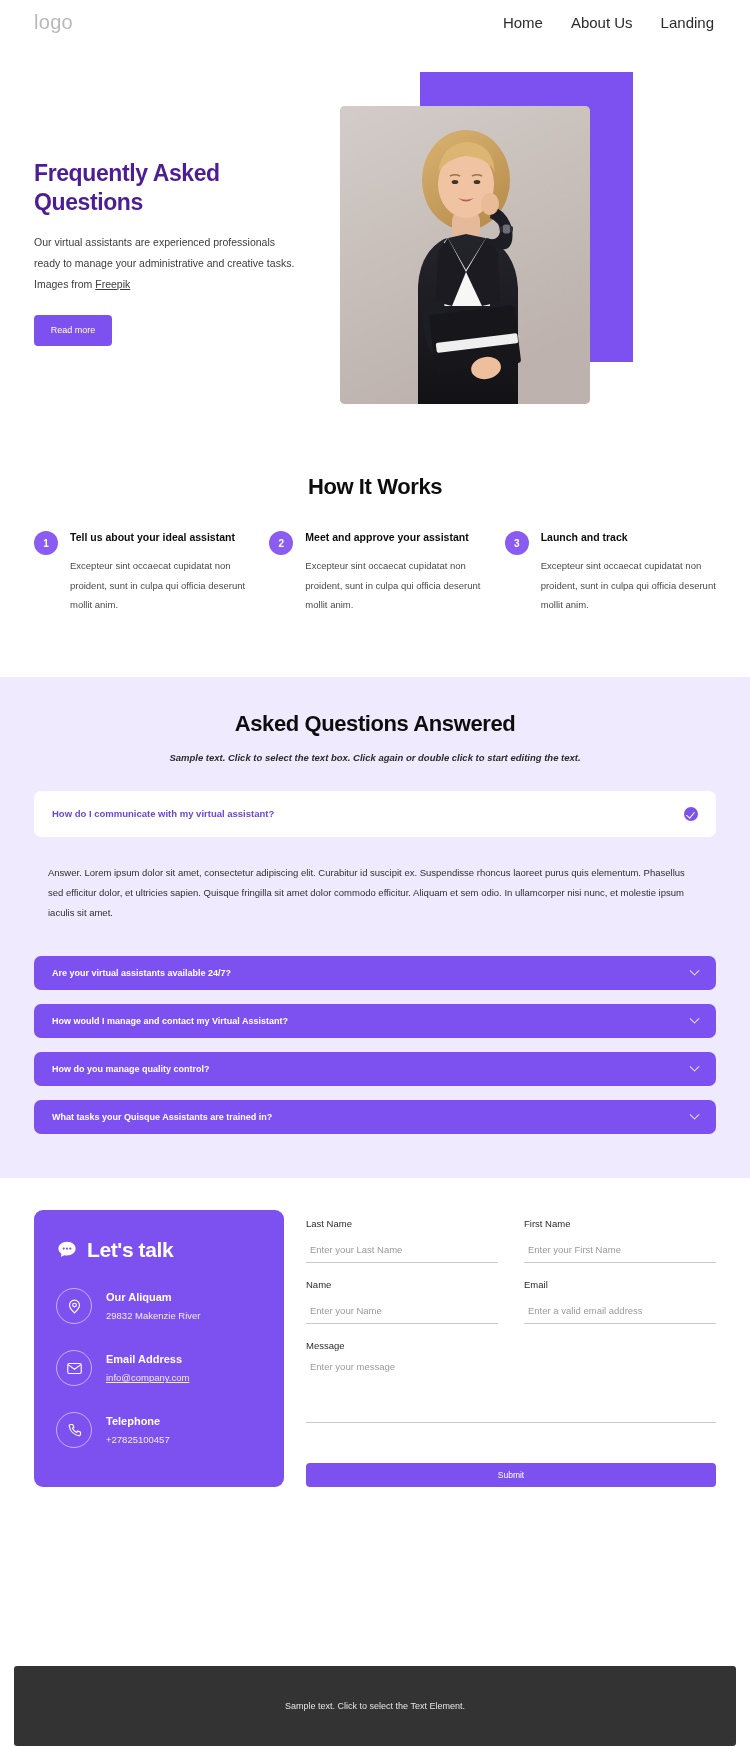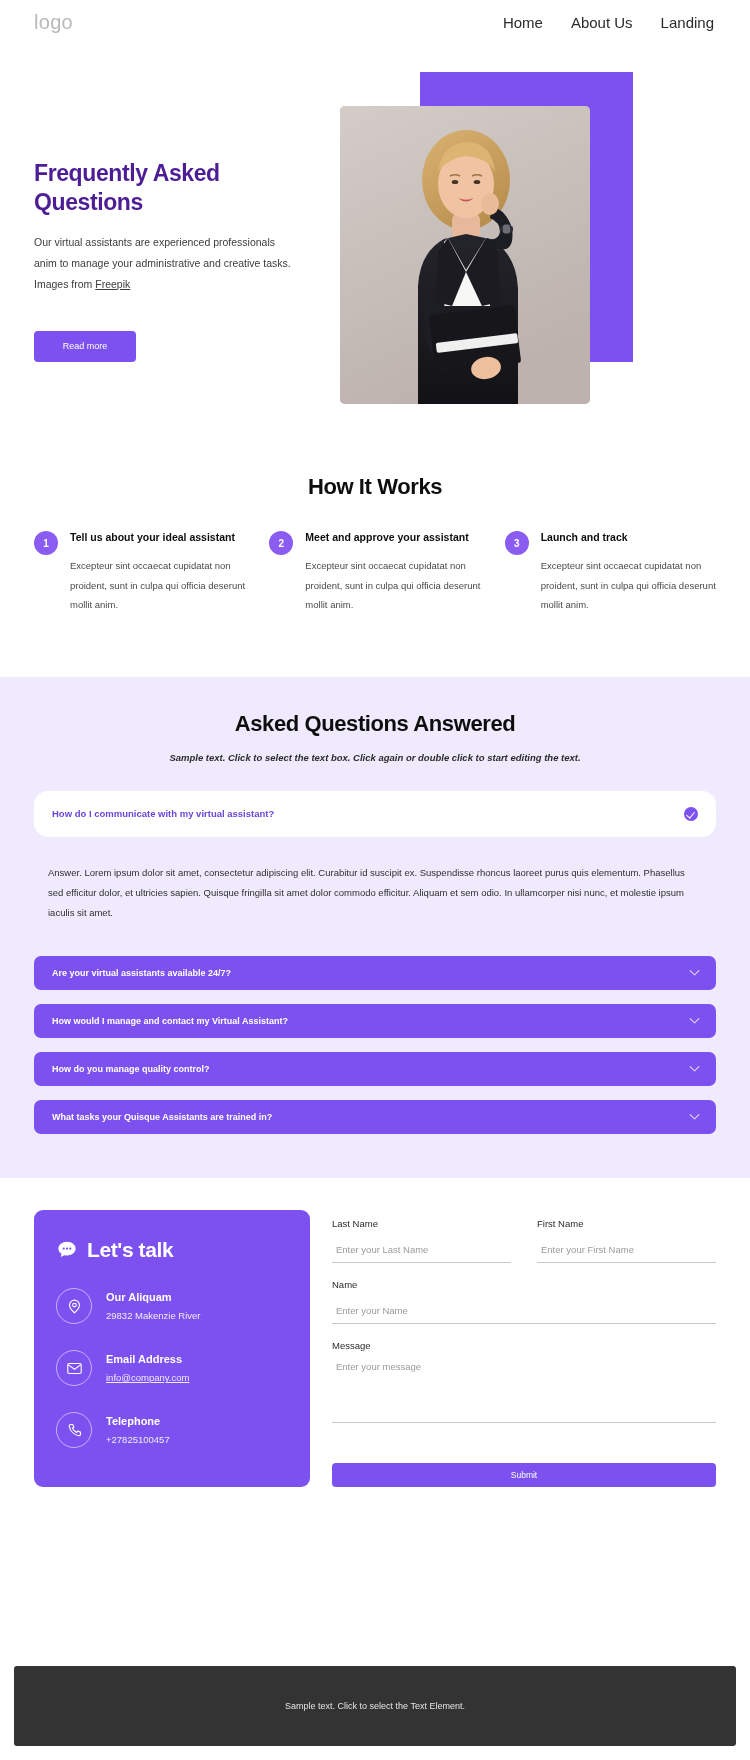--- a/index.html
+++ b/index.html
@@ -78,22 +78,22 @@
     margin-top: 14px;
     font-size: 10.5px;
     line-height: 2.0;
     color: #3c3c3c;
   }
   .hero-desc a { color: #3c3c3c; text-decoration: underline; }
   .btn-readmore {
     display: inline-flex;
     align-items: center;
     justify-content: center;
-    margin-top: 36px;
-    width: 102px;
+    margin-top: 20px;
+    width: 78px;
     height: 31px;
     background: #7c51f0;
     color: #fff;
     font-size: 9px;
     border: none;
     border-radius: 4px;
     cursor: pointer;
     font-family: inherit;
   }
 
@@ -158,21 +158,21 @@
     text-align: center;
     margin-top: 15px;
     font-size: 9.5px;
     font-style: italic;
     font-weight: 600;
     color: #2b2b2b;
   }
   .acc-list { margin-top: 28px; }
   .acc-open-head {
     background: #fff;
-    border-radius: 14px;
+    border-radius: 7px;
     height: 46px;
     display: flex;
     align-items: center;
     justify-content: space-between;
     padding: 0 18px;
     cursor: pointer;
   }
   .acc-open-q {
     font-size: 9.5px;
     font-weight: 700;
@@ -225,21 +225,21 @@
   }
 
   
   .contact {
     background: #fff;
     padding: 32px 34px 40px 34px;
     display: flex;
     gap: 22px;
   }
   .talk-card {
-    width: 276px;
+    width: 250px;
     background: #7c51f0;
     border-radius: 9px;
     padding: 28px 22px;
     color: #fff;
     flex: 0 0 auto;
   }
   .talk-head {
     display: flex;
     align-items: center;
     gap: 9px;
@@ -397,21 +397,21 @@
       <rect x="96" y="232" width="82" height="10" rx="2" transform="rotate(-7 137 237)" fill="#efefef"></rect>
 
       <ellipse cx="146" cy="262" rx="15" ry="11" transform="rotate(-10 146 262)" fill="#edbf9d"></ellipse>
     </svg>
   </div>
 
   <div class="hero-text">
     <h1 class="hero-title">Frequently Asked Questions</h1>
     <div class="hero-desc">
       <div>Our virtual assistants are experienced professionals</div>
-      <div>anim to manage your administrative and creative tasks.</div>
+      <div>ready to manage your administrative and creative tasks.</div>
       <div>
         <span>Images from </span><a href="#">Freepik</a>
       </div>
     </div>
     <button class="btn-readmore">Read more</button>
   </div>
 </section>
 
 <section class="how">
   <h2 class="how-title">How It Works</h2>
@@ -541,20 +541,24 @@
         <label class="field-label">First Name</label>
         <input class="field-input" type="text" placeholder="Enter your First Name" style="">
       </div>
     </div>
 
     <div class="form-row">
       <div class="field">
         <label class="field-label">Name</label>
         <input class="field-input" type="text" placeholder="Enter your Name" style="">
       </div>
+      <div class="field">
+        <label class="field-label">Email</label>
+        <input class="field-input" type="text" placeholder="Enter a valid email address" style="">
+      </div>
     </div>
 
     <div class="field">
       <label class="field-label">Message</label>
       <textarea class="msg-area" placeholder="Enter your message" style=""></textarea>
     </div>
 
     <button class="btn-submit">Submit</button>
   </div>
 

